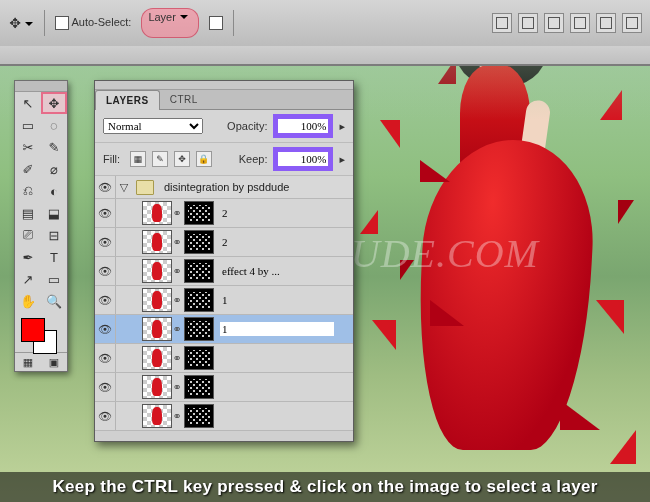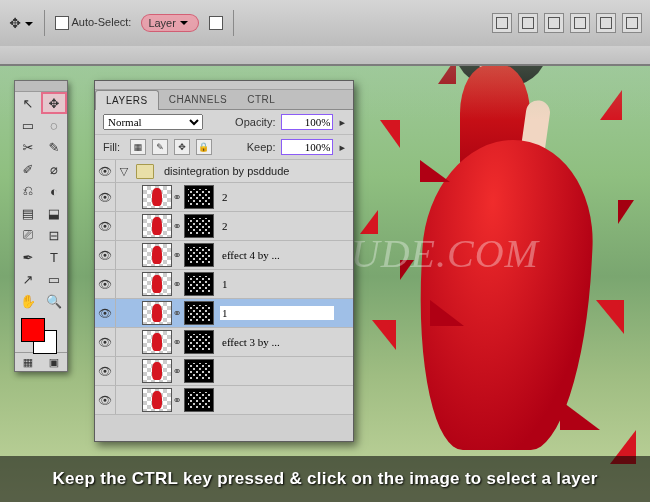--- a/index.html
+++ b/index.html
@@ -13,66 +13,66 @@
   .dress .head{position:absolute;left:112px;top:-6px;width:42px;height:48px;border-radius:50%;background:#f1d6c2}
   .dress .hair{position:absolute;left:96px;top:-12px;width:90px;height:70px;border-radius:50%;background:#1a1a1a}
   .dress .arm{position:absolute;left:160px;top:70px;width:24px;height:110px;background:#f1d6c2;border-radius:14px;transform:rotate(8deg)}
   .shard{position:absolute;width:0;height:0;border-style:solid}
   .watermark{position:absolute;top:230px;left:120px;font:italic 40px Georgia,serif;color:rgba(255,255,255,.35);letter-spacing:1px}
   
   .optbar{position:absolute;left:0;right:0;top:0;height:46px;display:flex;align-items:center;gap:10px;padding:0 8px;background:linear-gradient(#d5d5d5,#bcbcbc);border-bottom:2px solid #888}
   .tool-glyph{width:26px;text-align:center;font-size:14px}
   .dd-caret{display:inline-block;margin-left:4px;border:4px solid transparent;border-top-color:#000;position:relative;top:2px}
   .chk{width:12px;height:12px;border:1px solid #555;background:#fff;display:inline-block;vertical-align:middle}
-  .opt-layer{display:inline-flex;align-items:center;padding:2px 10px 2px 6px;background:rgba(255,130,150,.55);border:1px solid rgba(190,30,60,.5);border-radius:12px}
+  .opt-layer{display:inline-flex;align-items:center;padding:2px 10px 14px 6px;background:rgba(255,130,150,.55);border:1px solid rgba(190,30,60,.5);border-radius:12px}
   .alignset{display:flex;gap:6px;margin-left:auto}
   .alignset span{width:18px;height:18px;border:1px solid #888;background:#ddd;position:relative}
   .alignset span::before{content:"";position:absolute;inset:3px;border:1px solid #555}
   .optbar2{position:absolute;left:0;right:0;top:46px;height:18px;background:linear-gradient(#cfcfcf,#bfbfbf);border-bottom:2px solid #7c7c7c}
   
   .tools{position:absolute;left:14px;top:80px;width:52px;background:#d4d4d4;border:1px solid #6f6f6f;box-shadow:2px 3px 6px rgba(0,0,0,.45)}
   .tools .grip{height:10px;background:#bdbdbd;border-bottom:1px solid #9a9a9a}
   .tools .grid{display:grid;grid-template-columns:1fr 1fr}
   .tools .cell{height:22px;display:flex;align-items:center;justify-content:center;font-size:13px;position:relative;border:0}
   .tools .cell.hl{outline:2px solid rgba(230,60,100,.65);outline-offset:-2px;background:rgba(255,180,195,.4)}
   .tools .swatch{height:40px;position:relative}
   .tools .swatch .fg{position:absolute;left:6px;top:6px;width:22px;height:22px;background:#ff0000;border:1px solid #000}
   .tools .swatch .bg{position:absolute;left:18px;top:18px;width:22px;height:22px;background:#fff;border:1px solid #000}
   .tools .mode{display:flex}
   .tools .mode span{flex:1;height:18px;border-top:1px solid #999;display:flex;align-items:center;justify-content:center}
   
   .layers{position:absolute;left:94px;top:80px;width:258px;height:360px;background:#d6d6d6;border:1px solid #5d5d5d;box-shadow:3px 4px 8px rgba(0,0,0,.5);display:flex;flex-direction:column}
   .layers .grip{height:8px;background:#c8c8c8;border-bottom:1px solid #a0a0a0}
   .tabs{display:flex;background:#bfbfbf;border-bottom:1px solid #8a8a8a}
   .tabs .tab{padding:4px 10px;font-size:10px;letter-spacing:.5px;color:#444}
-  .tabs .tab.active{background:#d6d6d6;border:1px solid #8a8a8a;border-bottom:none;border-radius:3px 3px 0 0;margin-bottom:-1px;font-weight:normal;color:#222}
+  .tabs .tab.active{background:#d6d6d6;border:1px solid #8a8a8a;border-bottom:none;border-radius:3px 3px 0 0;margin-bottom:-1px;font-weight:bold;color:#222}
   .row{display:flex;align-items:center;gap:6px;padding:4px 8px;border-bottom:1px solid #bcbcbc}
   .row select,.row .nbox{font:11px Tahoma}
-  .nbox{width:46px;padding:1px 2px;border:1px solid #8b5cf6;background:#fff;text-align:right}
+  .nbox{width:46px;padding:1px 2px;border:5px solid #8b5cf6;background:#fff;text-align:right}
   .lockicons{display:flex;gap:6px;margin-left:4px}
   .lockicons span{width:14px;height:14px;border:1px solid #999;background:#eee;font-size:9px;line-height:14px;text-align:center}
   .layerlist{flex:1;overflow:hidden;background:#d0d0d0}
   .grouprow{display:flex;align-items:center;height:22px;border-bottom:1px solid #b8b8b8;background:#d8d8d8}
   .eye{width:20px;text-align:center;border-right:1px solid #b4b4b4;height:100%;display:flex;align-items:center;justify-content:center}
   .fold{width:16px;text-align:center}
   .foldericon{width:16px;height:13px;background:#e9dfa8;border:1px solid #a79a4d;border-radius:1px;margin:0 4px}
   .lrow{display:flex;align-items:center;height:28px;border-bottom:1px solid #b8b8b8;background:#d6d6d6}
   .lrow.sel{background:#9fbfe7}
   .lrow.sel .lname input{background:#fff}
   .indent{width:24px}
   .thumb{width:28px;height:22px;margin-left:2px;border:1px solid #555;background:repeating-conic-gradient(#ccc 0 25%,#fff 0 50%) 0 0/8px 8px}
   .thumb.hasred{background:repeating-conic-gradient(#ccc 0 25%,#fff 0 50%) 0 0/8px 8px}
   .thumb.hasred::after{content:"";display:block;width:10px;height:18px;margin:2px auto;background:#d51520;border-radius:40% 40% 30% 30%}
   .linkic{width:10px;text-align:center;color:#555}
   .mask{width:28px;height:22px;border:1px solid #555;background:#000;margin-left:2px;position:relative}
   .mask::before{content:"";position:absolute;inset:3px;background-image:radial-gradient(#fff 1px,transparent 1px),radial-gradient(#fff 1px,transparent 1px);background-size:6px 6px;background-position:0 0,3px 3px;opacity:.8}
   .lname{margin-left:6px;font-size:11px;color:#222}
   .lname input{border:none;background:transparent;font:11px Tahoma;width:110px}
   
-  .caption{position:absolute;left:0;right:0;bottom:0;height:46px;background:rgba(0,0,0,.55);color:#fff;display:flex;align-items:center;justify-content:center;font:bold 17px Arial;text-shadow:1px 1px 2px #000;letter-spacing:.3px}
+  .caption{position:absolute;left:0;right:0;bottom:0;height:30px;background:rgba(0,0,0,.55);color:#fff;display:flex;align-items:center;justify-content:center;font:bold 17px Arial;text-shadow:1px 1px 2px #000;letter-spacing:.3px}
 </style>
 </head>
 <body>
 
 <div class="stage">
 
   <div class="photo">
     <div class="dress">
       <div class="hair"></div>
         <div class="head"></div>
@@ -151,21 +151,20 @@
     <div class="mode">
       <span>▦</span>
       <span>▣</span>
     </div>
   </div>
 
   <div class="layers">
     <div class="grip"></div>
     <div class="tabs">
       <div class="tab active">LAYERS</div>
-      <div class="tab">CHANNELS</div>
       <div class="tab">CTRL</div>
     </div>
     <div class="row">
       <select style="width:100px"><option>Normal</option></select>
       <span style="margin-left:auto">Opacity:</span>
       <input class="nbox" value="100%" style="">
       <span>▸</span>
     </div>
     <div class="row">
       <span>Fill:</span>
@@ -226,21 +225,20 @@
             <div class="linkic">⚭</div>
             <div class="mask"></div>
             <div class="lname"><input value="1" style=""></div>
           </div>
           <div class="lrow">
             <div class="eye">👁</div>
             <div class="indent"></div>
             <div class="thumb hasred"></div>
             <div class="linkic">⚭</div>
             <div class="mask"></div>
-            <div class="lname"><input value="effect 3 by ..." readonly="" style=""></div>
           </div>
           <div class="lrow">
             <div class="eye">👁</div>
             <div class="indent"></div>
             <div class="thumb hasred"></div>
             <div class="linkic">⚭</div>
             <div class="mask"></div>
             <div class="lname"><input value="" readonly="" style=""></div>
           </div>
           <div class="lrow">

